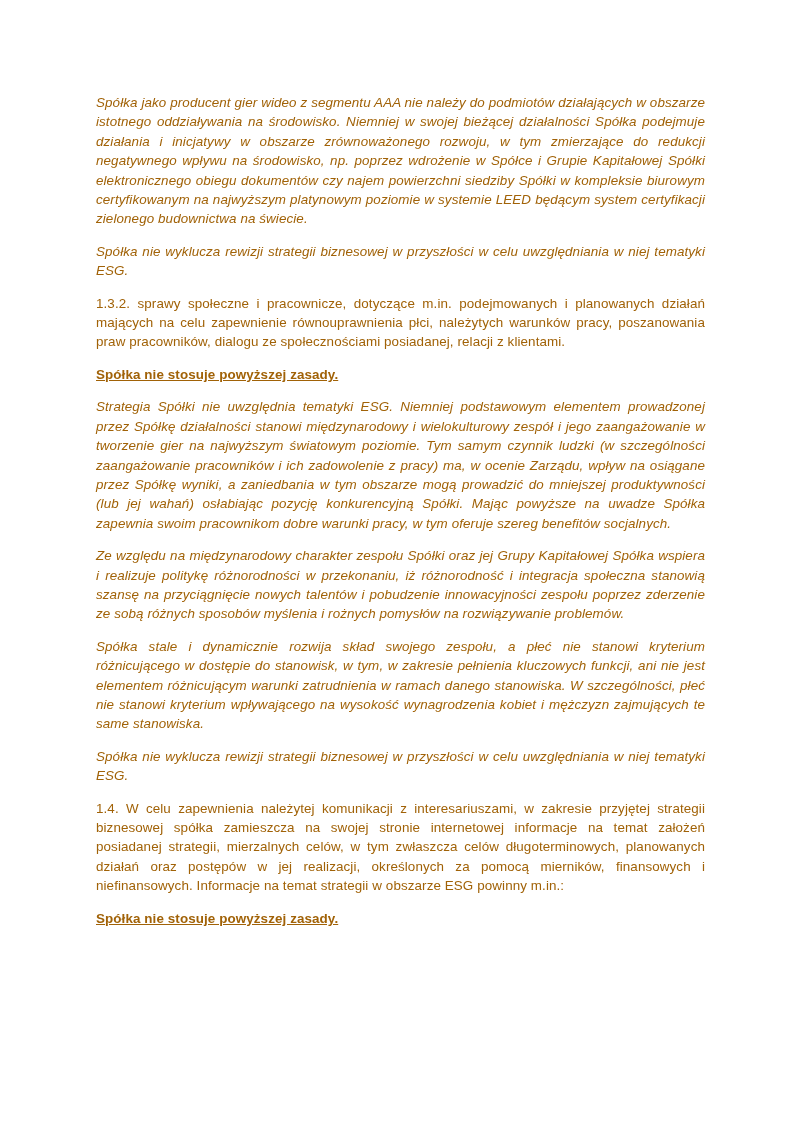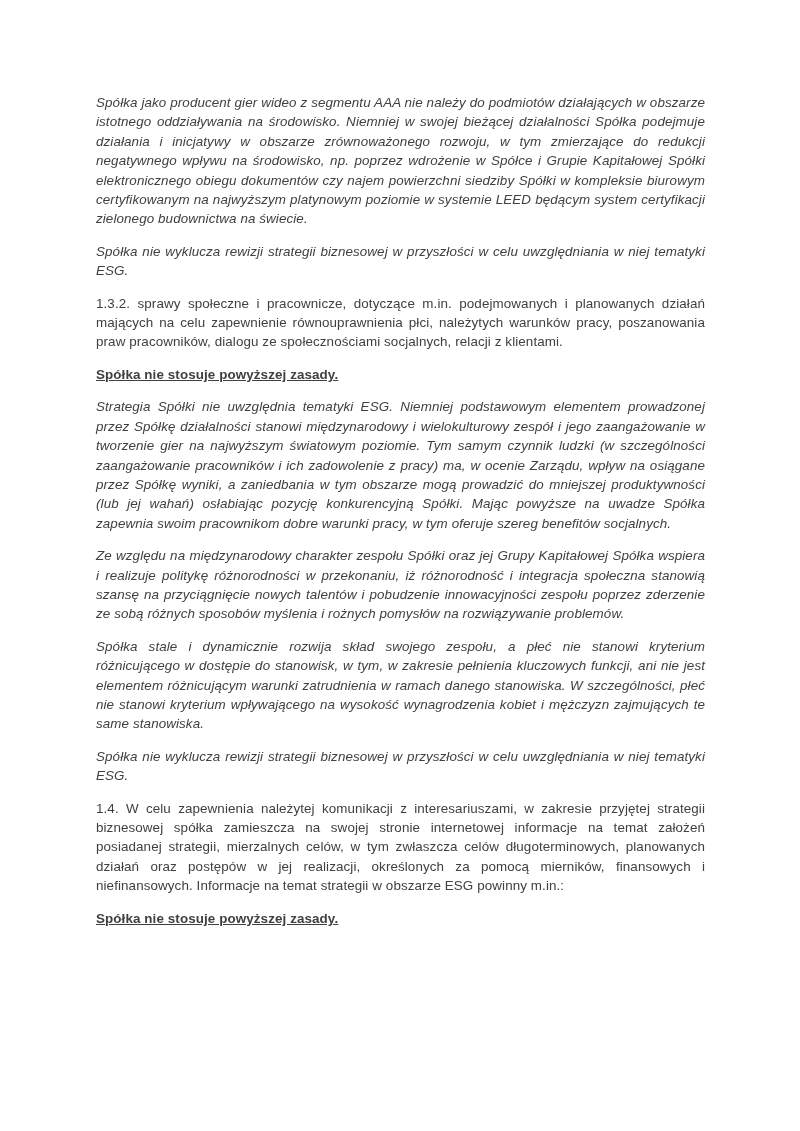--- a/index.html
+++ b/index.html
@@ -10,21 +10,21 @@
   .page {
     position: relative;
     width: 800px;
     height: 1131px;
     box-sizing: border-box;
     background: #ffffff;
     padding: 93px 95px 40px 96px;
     font-family: "Liberation Sans", sans-serif;
     font-size: 13.4px;
     line-height: 19.4px;
-    color: #404040;
+    color: #a16207;
     overflow: hidden;
   }
   .page p {
     margin: 0 0 13px 0;
     text-align: justify;
     text-justify: inter-word;
     letter-spacing: 0.1px;
   }
   .para-italic {
     font-style: italic;
@@ -39,21 +39,21 @@
   }
 </style>
 </head>
 <body>
 
 <div class="page">
   <p class="para-italic">Spółka jako producent gier wideo z segmentu AAA nie należy do podmiotów działających w obszarze istotnego oddziaływania na środowisko. Niemniej w swojej bieżącej działalności Spółka podejmuje działania i inicjatywy w obszarze zrównoważonego rozwoju, w tym zmierzające do redukcji negatywnego wpływu na środowisko, np. poprzez wdrożenie w Spółce i Grupie Kapitałowej Spółki elektronicznego obiegu dokumentów czy najem powierzchni siedziby Spółki w kompleksie biurowym certyfikowanym na najwyższym platynowym poziomie w systemie LEED będącym system certyfikacji zielonego budownictwa na świecie.</p>
 
   <p class="para-italic">Spółka nie wyklucza rewizji strategii biznesowej w przyszłości w celu uwzględniania w niej tematyki ESG.</p>
 
-  <p class="para-normal">1.3.2. sprawy społeczne i pracownicze, dotyczące m.in. podejmowanych i planowanych działań mających na celu zapewnienie równouprawnienia płci, należytych warunków pracy, poszanowania praw pracowników, dialogu ze społecznościami socjalnych, relacji z klientami.</p>
+  <p class="para-normal">1.3.2. sprawy społeczne i pracownicze, dotyczące m.in. podejmowanych i planowanych działań mających na celu zapewnienie równouprawnienia płci, należytych warunków pracy, poszanowania praw pracowników, dialogu ze społecznościami posiadanej, relacji z klientami.</p>
 
   <p class="para-bold-underline">Spółka nie stosuje powyższej zasady.</p>
 
   <p class="para-italic">Strategia Spółki nie uwzględnia tematyki ESG. Niemniej podstawowym elementem prowadzonej przez Spółkę działalności stanowi międzynarodowy i wielokulturowy zespół i jego zaangażowanie w tworzenie gier na najwyższym światowym poziomie. Tym samym czynnik ludzki (w szczególności zaangażowanie pracowników i ich zadowolenie z pracy) ma, w ocenie Zarządu, wpływ na osiągane przez Spółkę wyniki, a zaniedbania w tym obszarze mogą prowadzić do mniejszej produktywności (lub jej wahań) osłabiając pozycję konkurencyjną Spółki. Mając powyższe na uwadze Spółka zapewnia swoim pracownikom dobre warunki pracy, w tym oferuje szereg benefitów socjalnych.</p>
 
   <p class="para-italic">Ze względu na międzynarodowy charakter zespołu Spółki oraz jej Grupy Kapitałowej Spółka wspiera i realizuje politykę różnorodności w przekonaniu, iż różnorodność i integracja społeczna stanowią szansę na przyciągnięcie nowych talentów i pobudzenie innowacyjności zespołu poprzez zderzenie ze sobą różnych sposobów myślenia i rożnych pomysłów na rozwiązywanie problemów.</p>
 
   <p class="para-italic">Spółka stale i dynamicznie rozwija skład swojego zespołu, a płeć nie stanowi kryterium różnicującego w dostępie do stanowisk, w tym, w zakresie pełnienia kluczowych funkcji, ani nie jest elementem różnicującym warunki zatrudnienia w ramach danego stanowiska. W szczególności, płeć nie stanowi kryterium wpływającego na wysokość wynagrodzenia kobiet i mężczyzn zajmujących te same stanowiska.</p>
 
   <p class="para-italic">Spółka nie wyklucza rewizji strategii biznesowej w przyszłości w celu uwzględniania w niej tematyki ESG.</p>

